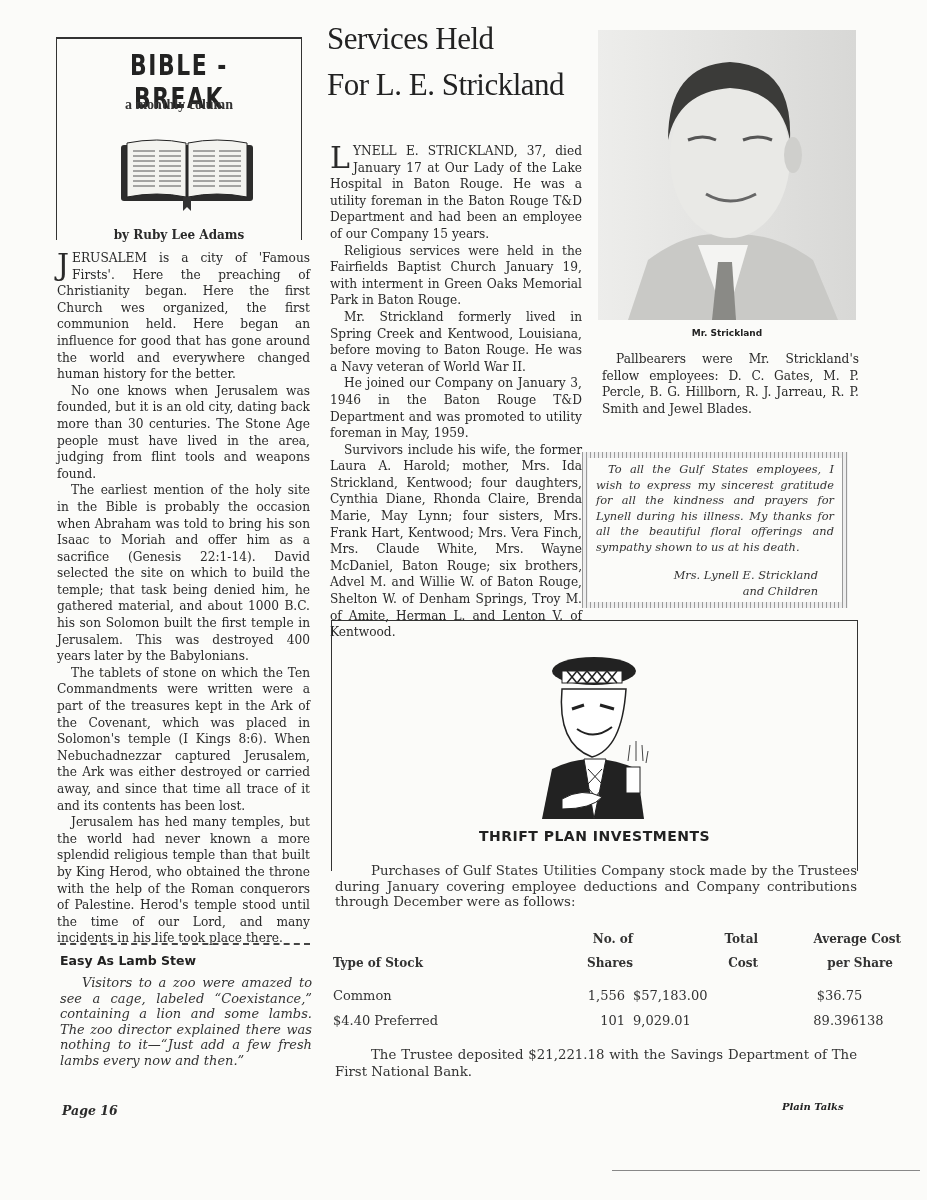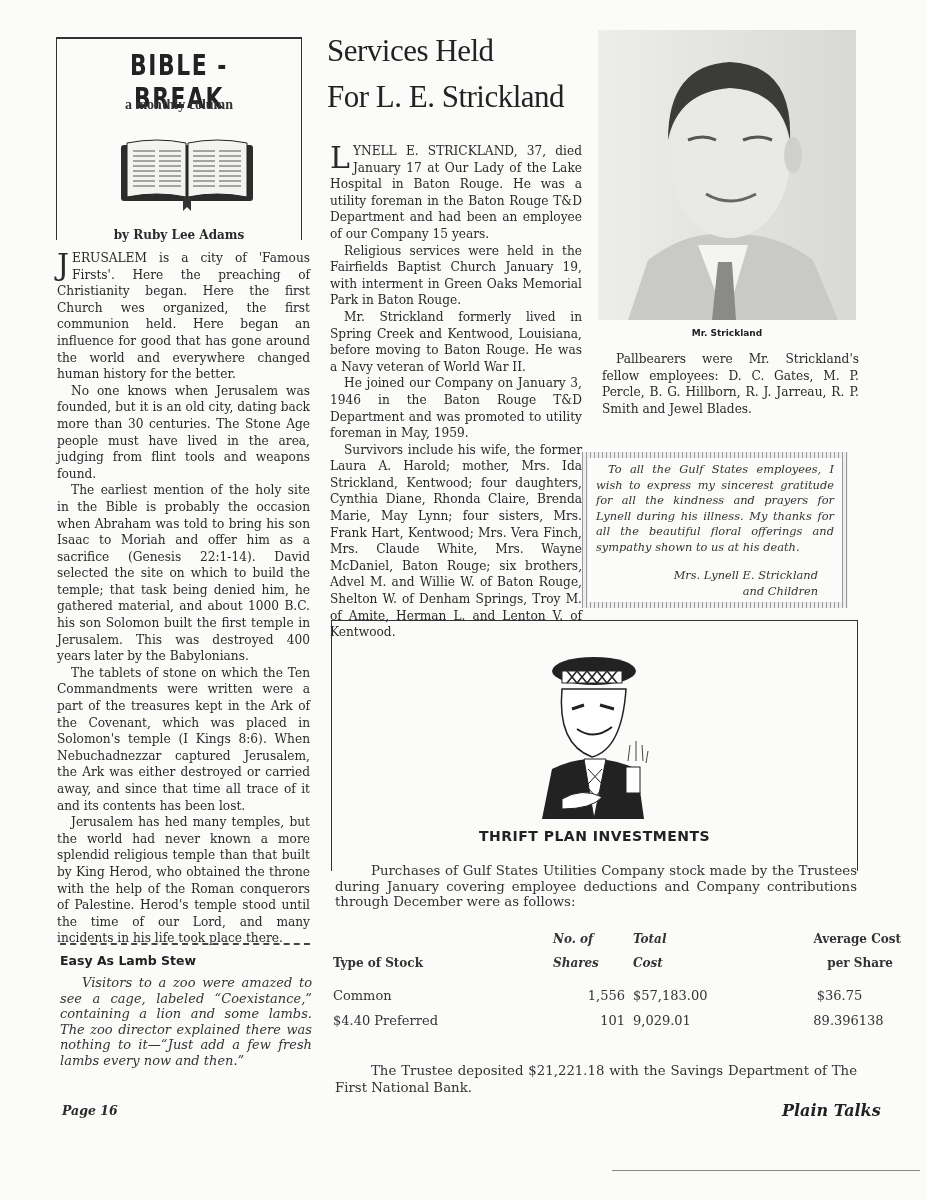--- a/index.html
+++ b/index.html
@@ -27,21 +27,21 @@
 
   #bible-body { left: 57px; top: 250px; width: 253px; }
 
   #lamb-divider { left: 60px; top: 943px; width: 250px; border-top: 2px dashed #444; }
   #lamb-title { left: 60px; top: 953px; font-family: "DejaVu Sans", sans-serif; font-weight: bold; font-size: 12.5px; color: #222; }
   #lamb-body { left: 60px; top: 975px; width: 252px; font-style: italic; font-size: 13px; line-height: 15.5px; text-align: justify; text-indent: 22px; color: #333; }
 
   #page-num { left: 62px; top: 1103px; font-style: italic; font-weight: bold; font-size: 12.5px; }
 
   
-  #headline { left: 327px; top: 28px; width: 270px; font-family: "Liberation Serif", serif;
+  #headline { left: 327px; top: 16px; width: 270px; font-family: "Liberation Serif", serif;
     font-size: 31px; line-height: 46px; color: #222; letter-spacing: -0.5px; }
   #obit-body { left: 330px; top: 143px; width: 252px; }
 
   
   #photo { left: 598px; top: 30px; width: 258px; height: 290px; overflow: hidden; background: #e6e6e4; }
   #photo-caption { left: 598px; top: 328px; width: 258px; text-align: center;
     font-family: "DejaVu Sans", sans-serif; font-weight: bold; font-size: 9px; color: #222; }
   #pallbearers { left: 602px; top: 351px; width: 257px; }
 
   #card { left: 582px; top: 452px; width: 254px; height: 144px;
@@ -61,31 +61,31 @@
 
   #thrift-intro { left: 335px; top: 863px; width: 522px; font-size: 13.3px; line-height: 15.5px; text-align: justify; text-indent: 36px; color: #333; }
 
   table#stock { position: absolute; left: 333px; top: 927px; border-collapse: collapse; font-size: 13px; color: #333; }
   #stock th { font-weight: bold; font-size: 12px; padding: 0; height: 24px; vertical-align: middle; }
   #stock td { padding: 0; height: 24px; }
   #stock .c0 { width: 200px; text-align: left; }
   #stock .c1 { width: 80px; text-align: right; padding-right: 8px; }
   #stock .c2 { width: 125px; text-align: left; }
   #stock .c3 { width: 105px; text-align: right; }
-  #stock th.c1, #stock th.c2 { text-align: left; padding-right: 0; font-style: italic; }
+  #stock th.c1, #stock th.c2 { text-align: right; padding-right: 0; }
   #stock th.c1 { padding-left: 20px; }
   #stock th.c3 { text-align: right; }
   #stock td.c3 { text-align: center; padding-left: 20px; }
   #stock td.c3.pref { padding-left: 38px; }
   #stock tr.head2 th { padding-bottom: 8px; }
   #stock tr.row td { height: 25px; }
 
-  #deposit { left: 335px; top: 1046px; width: 522px; font-size: 13.3px; line-height: 17px; text-align: justify; text-indent: 36px; color: #333; margin-top: 16px; }
-
-  #footer-pub { left: 782px; top: 1101px; font-style: italic; font-weight: bold; font-size: 16px; color: #222; }
+  #deposit { left: 335px; top: 1046px; width: 522px; font-size: 13.3px; line-height: 17px; text-align: justify; text-indent: 36px; color: #333; }
+
+  #footer-pub { left: 782px; top: 1101px; font-style: italic; font-weight: bold; font-size: 10px; color: #222; }
   #footer-rule { left: 612px; top: 1170px; width: 308px; border-top: 1px solid #888; }
 </style>
 </head>
 <body>
 
 <div id="bible-box" class="abs">
   <div id="bible-title" class="abs">BIBLE - BREAK</div>
   <div id="bible-sub" class="abs">a monthly column</div>
   <svg id="bible-icon" class="abs" viewBox="0 0 140 80">
     <rect x="4" y="10" width="132" height="56" fill="#2c2c2c" rx="3"></rect>

